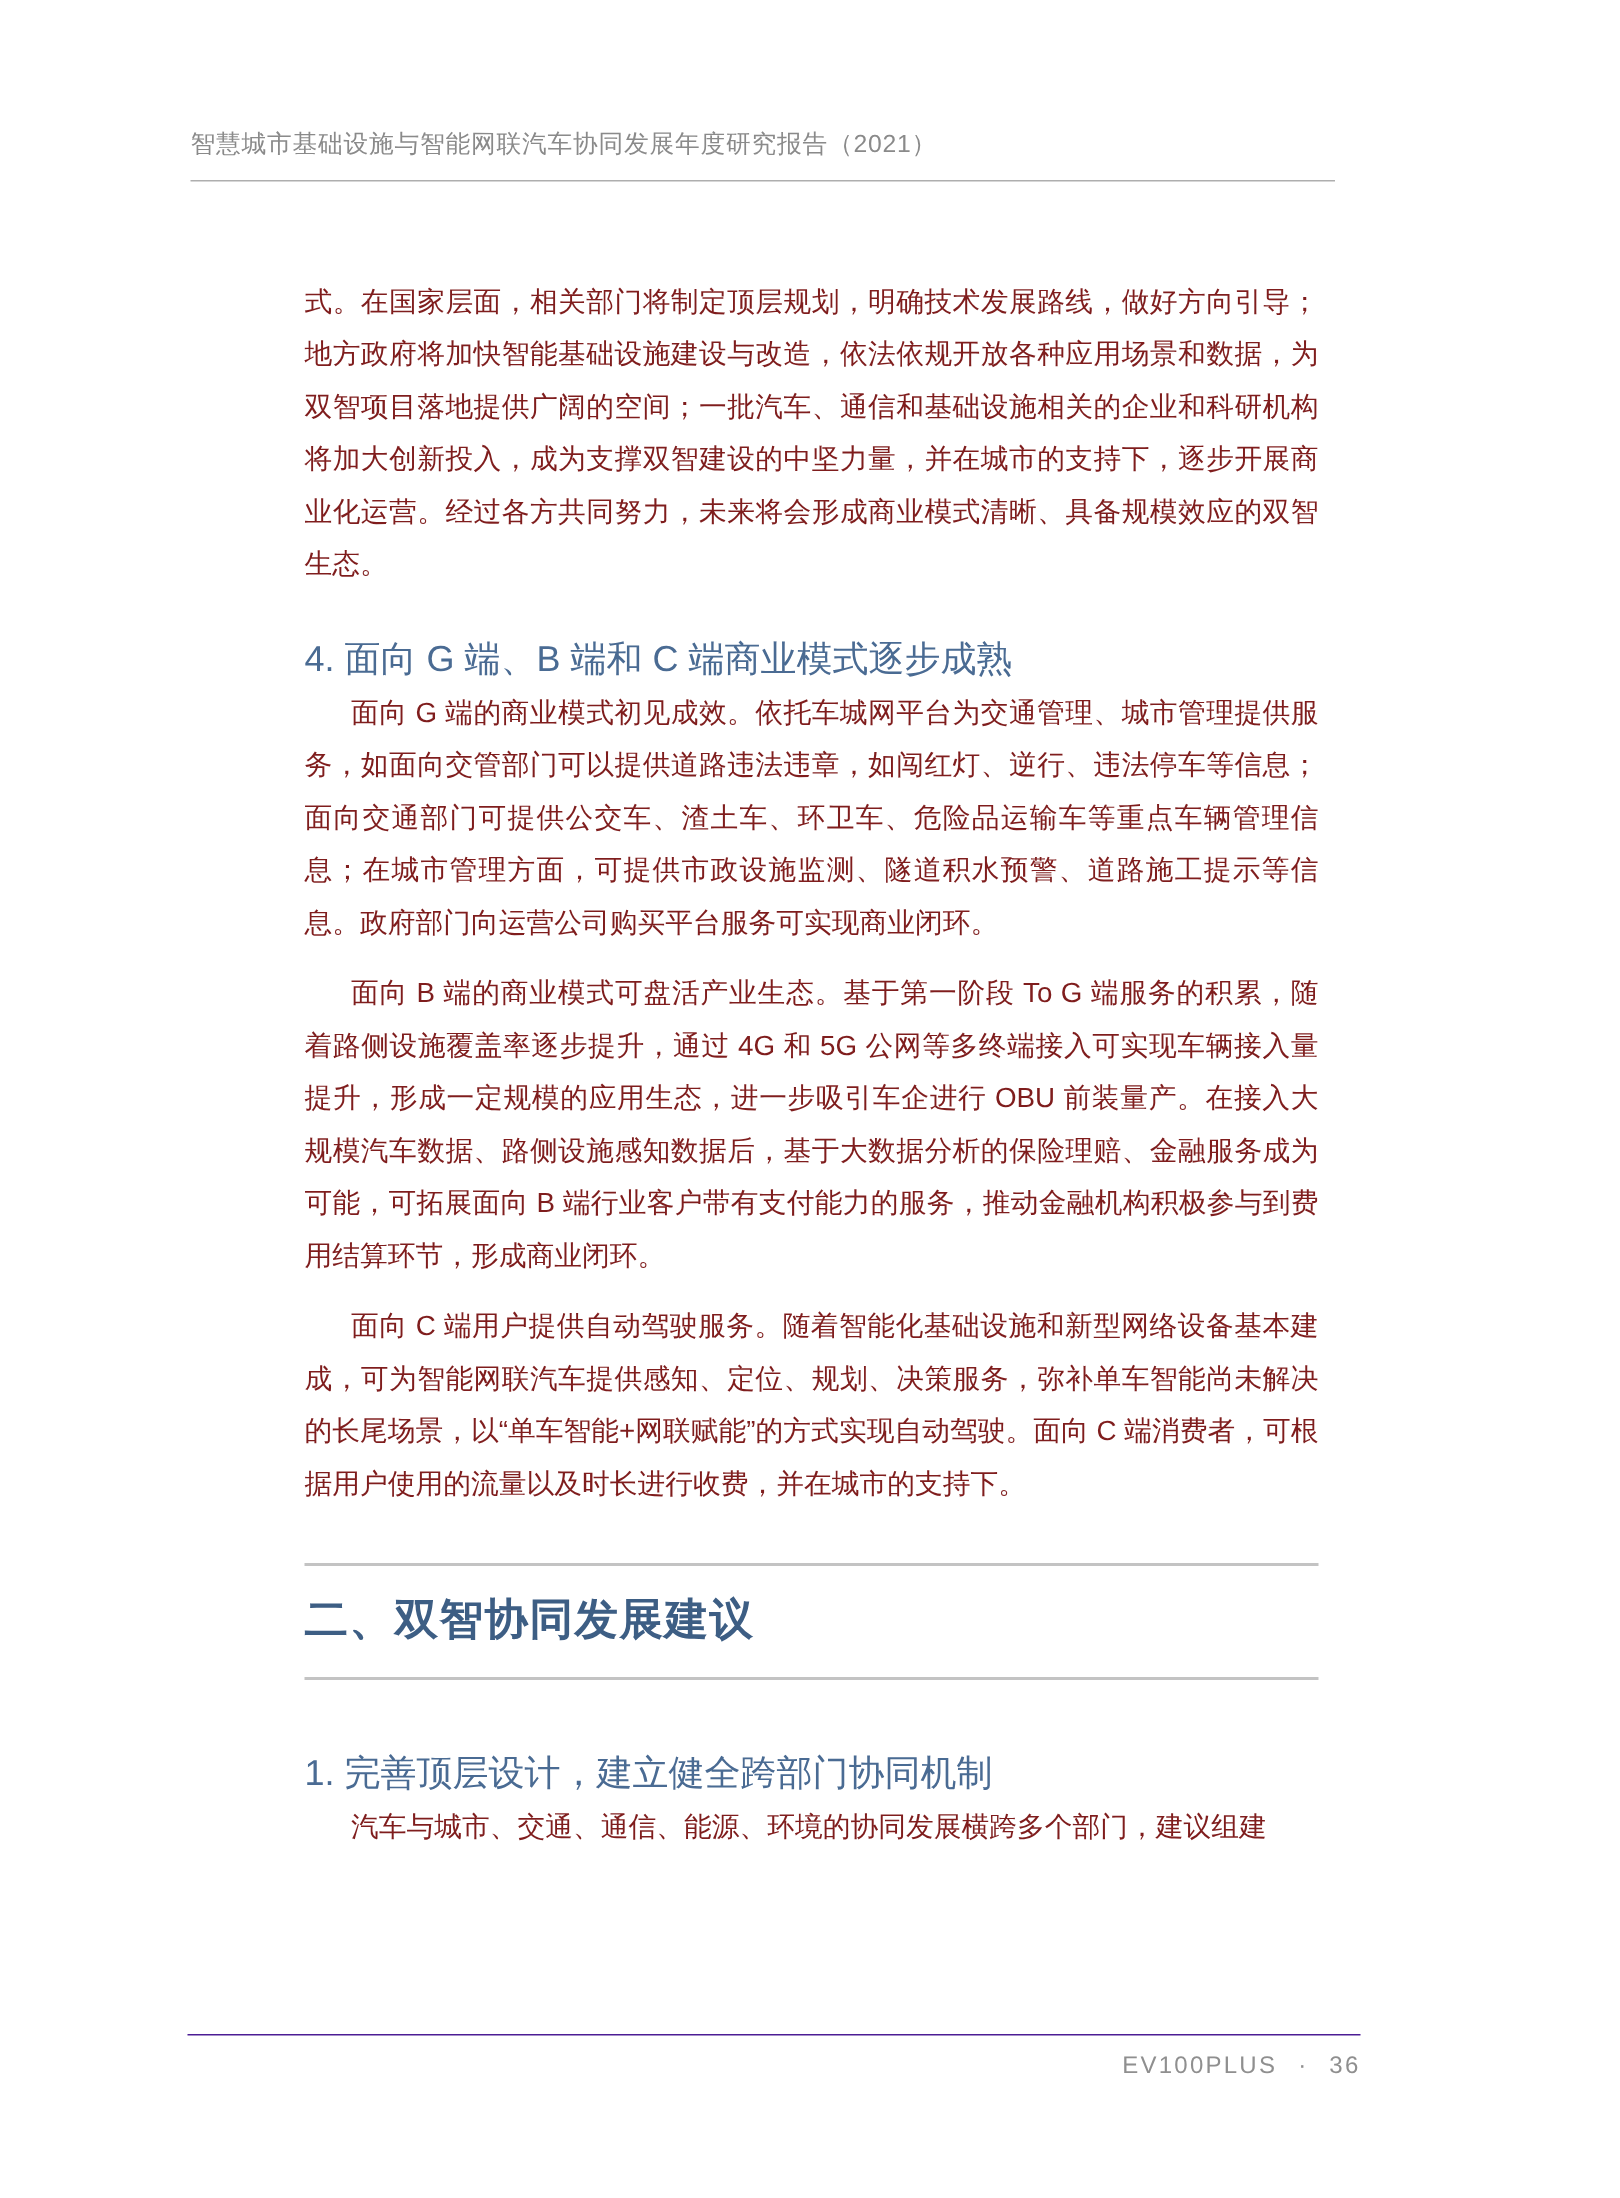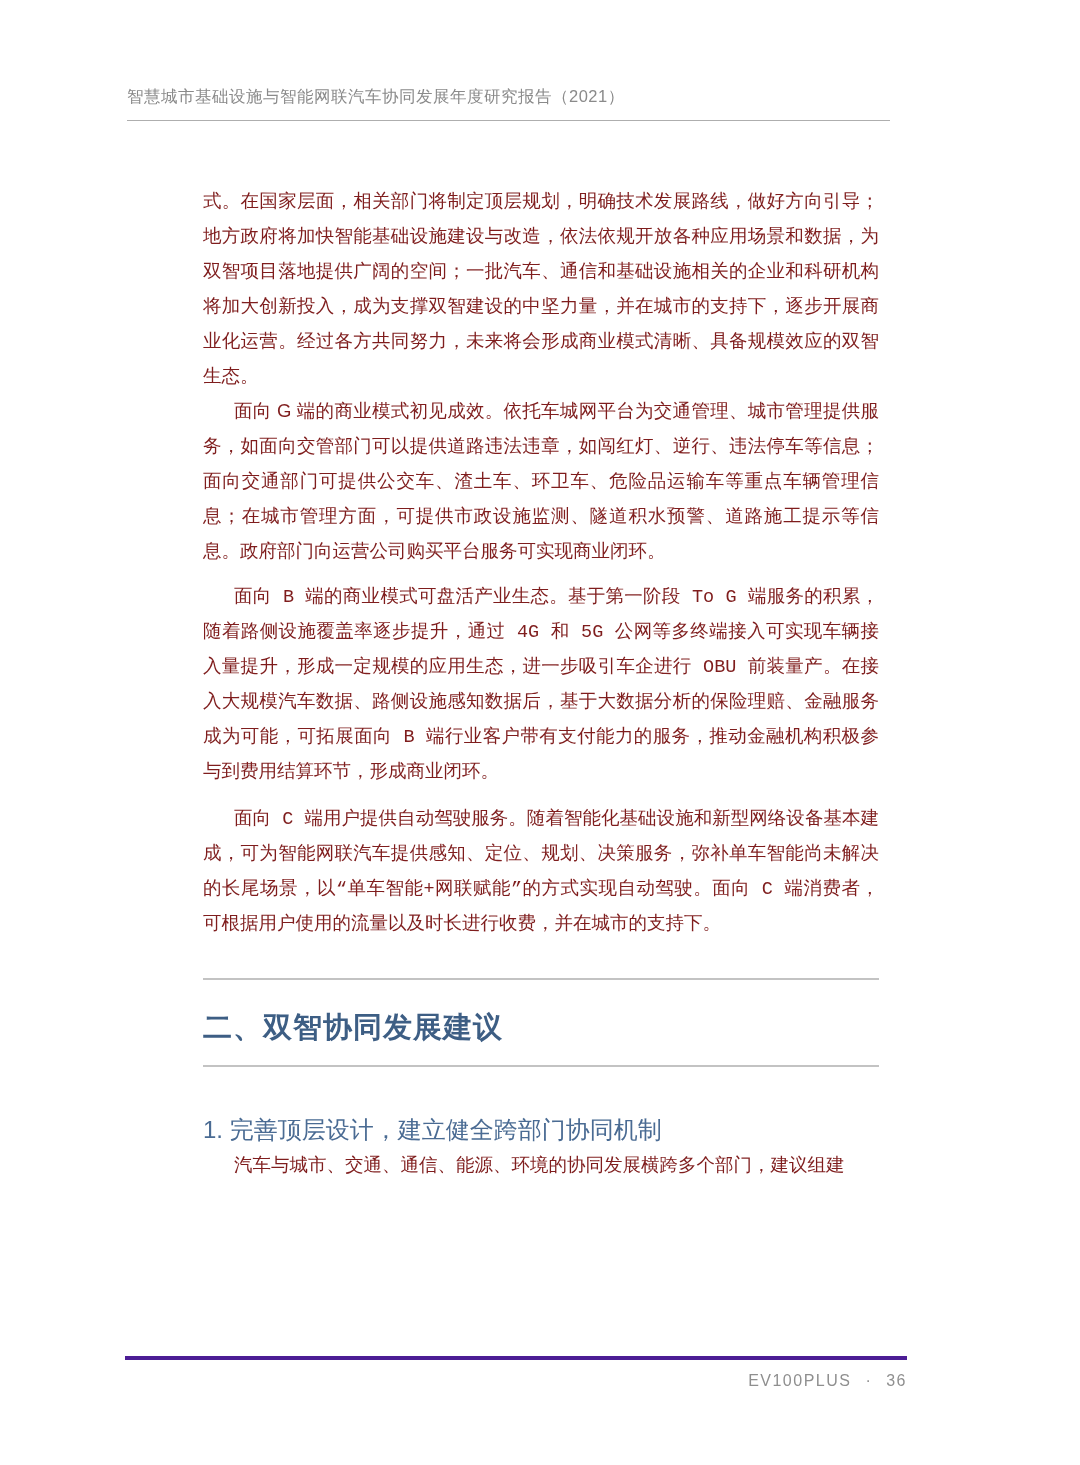--- a/index.html
+++ b/index.html
@@ -39,57 +39,57 @@
     width: 676px;
   }
   p.body-par {
     margin: 0;
     font-size: 18.5px;
     line-height: 35px;
     color: #7f1d1d;
     text-align: justify;
   }
   p.indent { text-indent: 31px; }
-  p.par-gap { margin-top: 12px; font-family: Liberation Mono, monospace; }
+  p.par-gap { margin-top: 12px; }
 
   .section-heading {
     margin: 30px 0 0 0;
     font-size: 24px;
     font-weight: 400;
     color: #4a6b93;
     line-height: 34px;
   }
   .after-heading { margin-top: 38px; }
 
   
   .chapter-block { margin-top: 36px; }
   .chapter-rule {
     border-top: 2px solid #c3c3c3;
     height: 0;
   }
   .chapter-heading {
     margin: 0;
-    padding: 28px 0 19px 0;
+    padding: 17px 0 19px 0;
     font-size: 29px;
     font-weight: 700;
     color: #3d5e84;
     line-height: 38px;
     letter-spacing: 1px;
   }
 
   .sub-heading { margin-top: 46px; }
   .last-par { margin-top: 36px; }
 
   
   .page-footer {
     position: absolute;
     left: 125px;
     top: 1356px;
     width: 782px;
-    border-top: 4px solid #4c1d95;
+    border-top: 1px solid #4c1d95;
   }
   .footer-line {
     margin-top: 12px;
     text-align: right;
     font-size: 16px;
     color: #8f8f8f;
     letter-spacing: 1.5px;
   }
   .footer-line .sep { margin: 0 8px; }
 </style>
@@ -100,20 +100,21 @@
 
   <div class="report-header">
     <div class="title">智慧城市基础设施与智能网联汽车协同发展年度研究报告（2021）</div>
     <div class="header-rule"></div>
   </div>
 
   <div class="content">
 
     <p class="body-par">式。在国家层面，相关部门将制定顶层规划，明确技术发展路线，做好方向引导；地方政府将加快智能基础设施建设与改造，依法依规开放各种应用场景和数据，为双智项目落地提供广阔的空间；一批汽车、通信和基础设施相关的企业和科研机构将加大创新投入，成为支撑双智建设的中坚力量，并在城市的支持下，逐步开展商业化运营。经过各方共同努力，未来将会形成商业模式清晰、具备规模效应的双智生态。</p>
 
+    <h3 class="section-heading">4. 面向 G 端、B 端和 C 端商业模式逐步成熟</h3>
 
     <p class="body-par indent after-heading">面向 G 端的商业模式初见成效。依托车城网平台为交通管理、城市管理提供服务，如面向交管部门可以提供道路违法违章，如闯红灯、逆行、违法停车等信息；面向交通部门可提供公交车、渣土车、环卫车、危险品运输车等重点车辆管理信息；在城市管理方面，可提供市政设施监测、隧道积水预警、道路施工提示等信息。政府部门向运营公司购买平台服务可实现商业闭环。</p>
 
     <p class="body-par indent par-gap">面向 B 端的商业模式可盘活产业生态。基于第一阶段 To G 端服务的积累，随着路侧设施覆盖率逐步提升，通过 4G 和 5G 公网等多终端接入可实现车辆接入量提升，形成一定规模的应用生态，进一步吸引车企进行 OBU 前装量产。在接入大规模汽车数据、路侧设施感知数据后，基于大数据分析的保险理赔、金融服务成为可能，可拓展面向 B 端行业客户带有支付能力的服务，推动金融机构积极参与到费用结算环节，形成商业闭环。</p>
 
     <p class="body-par indent par-gap">面向 C 端用户提供自动驾驶服务。随着智能化基础设施和新型网络设备基本建成，可为智能网联汽车提供感知、定位、规划、决策服务，弥补单车智能尚未解决的长尾场景，以“单车智能+网联赋能”的方式实现自动驾驶。面向 C 端消费者，可根据用户使用的流量以及时长进行收费，并在城市的支持下。</p>
 
     <div class="chapter-block">
       <div class="chapter-rule"></div>
       <h2 class="chapter-heading">二、双智协同发展建议</h2>

